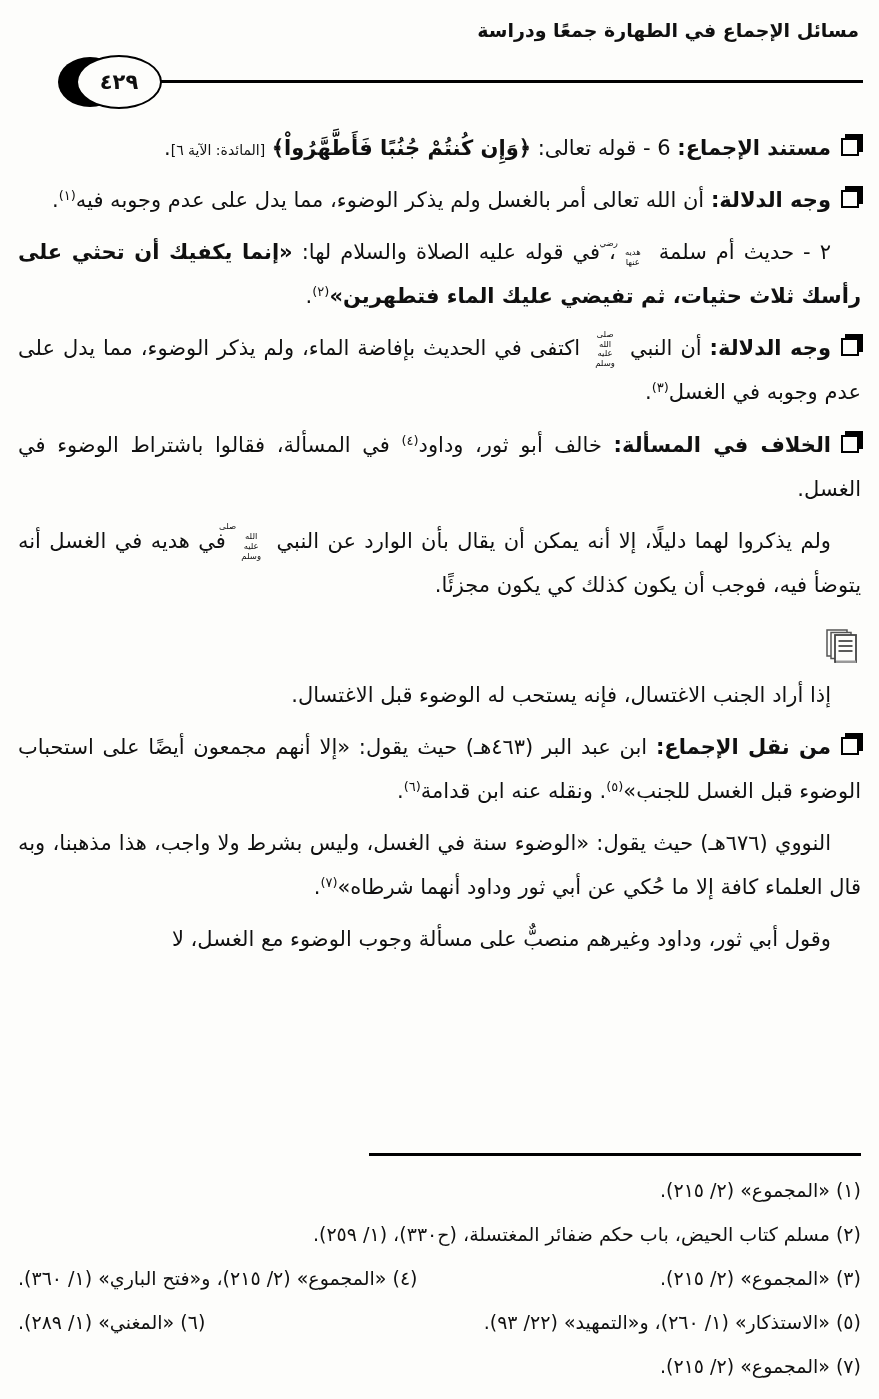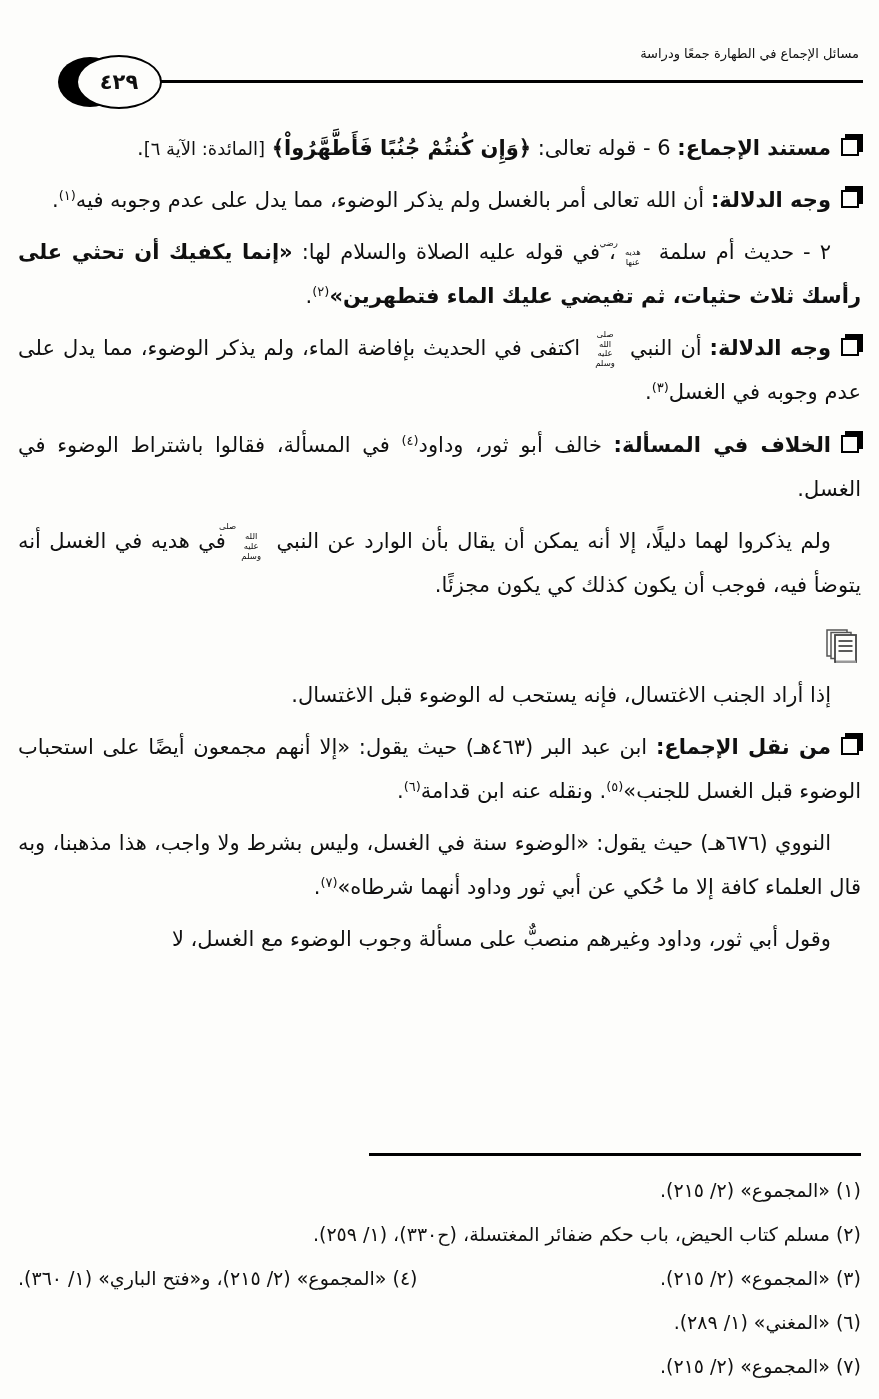--- a/index.html
+++ b/index.html
@@ -8,22 +8,22 @@
     width:879px; height:1399px;
     margin:0 auto;
     background:#fdfdfb;
     color:#101010;
     font-family:"DejaVu Sans", sans-serif;
     overflow:hidden;
     direction:rtl;
   }
   
   .header-title {
-    position:absolute; top:46px; right:20px;
-    font-size:13px; font-weight:normal; letter-spacing:0;
+    position:absolute; top:19px; right:20px;
+    font-size:19px; font-weight:bold; letter-spacing:0;
   }
   .header-rule {
     position:absolute; top:80px; left:150px; right:16px;
     height:2.5px; background:#000;
   }
   .badge { position:absolute; top:55px; left:58px; width:104px; height:54px; }
   .crescent {
     position:absolute; left:0; top:2px; width:64px; height:50px;
     background:#000; border-radius:50%;
   }
@@ -51,21 +51,21 @@
     display:inline-block; width:17px; height:15px;
     border:3px solid #000; border-radius:50%; background:#fdfdfb;
     margin-left:8px; vertical-align:-2px;
   }
   .fn { font-size:13px; vertical-align:7px; line-height:0; }
   .honorific {
     display:inline-block; width:30px; font-size:8.5px; line-height:1.15;
     text-align:center; vertical-align:middle; margin:0 2px; white-space:normal;
   }
   .verse { font-weight:bold; }
-  .verse-ref { font-size:18px;margin-top:40px; }
+  .verse-ref { font-size:14px;margin-top:40px; }
   .hadith-quote { font-weight:bold; }
   .section-head {
     display:flex; align-items:flex-start; gap:14px;
     font-weight:bold; margin:16px 0 8px;
   }
   .pages-icon { flex:0 0 auto; margin-top:6px; }
   
   .fn-sep {
     position:absolute; top:1153px; right:18px;
     width:492px; height:2.5px; background:#000;
@@ -129,18 +129,19 @@
 
   <div class="fn-sep"></div>
   <div class="footnotes">
     <div>(١) «المجموع» (٢/ ٢١٥).</div>
     <div>(٢) مسلم كتاب الحيض، باب حكم ضفائر المغتسلة، (ح٣٣٠)، (١/ ٢٥٩).</div>
     <div class="fn-row">
       <span>(٣) «المجموع» (٢/ ٢١٥).</span>
       <span>(٤) «المجموع» (٢/ ٢١٥)، و«فتح الباري» (١/ ٣٦٠).</span>
     </div>
     <div class="fn-row">
+      <span>(٥) «الاستذكار» (١/ ٢٦٠)، و«التمهيد» (٢٢/ ٩٣).</span>
       <span>(٦) «المغني» (١/ ٢٨٩).</span>
     </div>
     <div>(٧) «المجموع» (٢/ ٢١٥).</div>
   </div>
 
 </div>
 
 </body></html>

